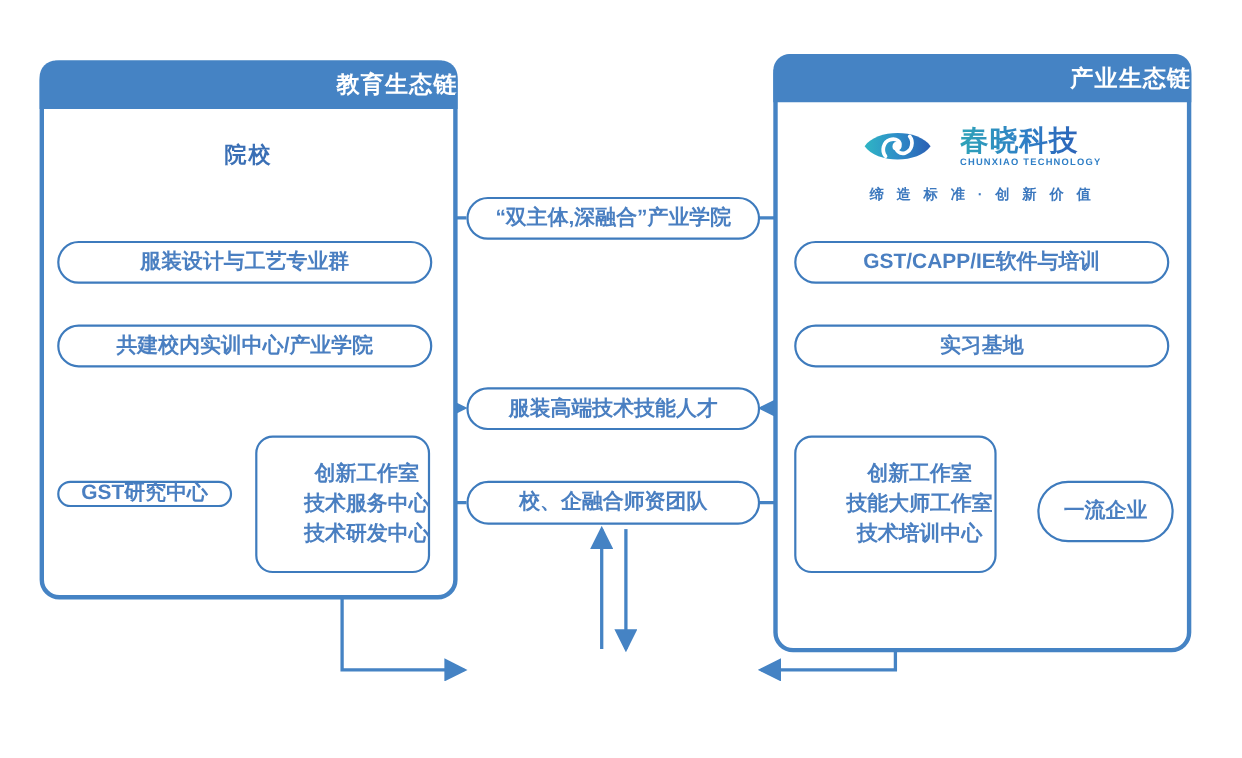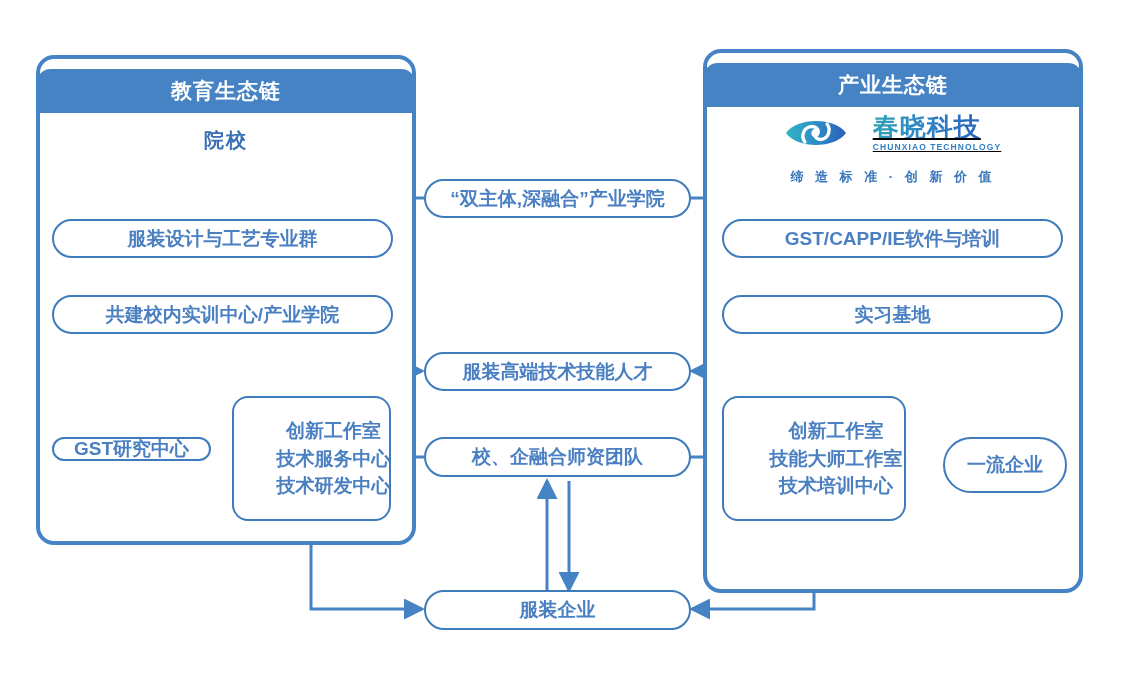--- a/index.html
+++ b/index.html
@@ -31,23 +31,22 @@
   }
   .panel-head{
     position:absolute;
     left:-4px;
     top:-4px;
     height:44px;
     background:#4583C4;
     border-radius:15px 15px 0 0;
     display:flex;
     align-items:center;
-    justify-content:center;
+    justify-content:flex-end;
     box-sizing:border-box;
-    margin-top:14px;
   }
   .panel-head-label{
     color:#ffffff;
     font-size:21px;
     font-weight:bold;
     letter-spacing:1px;
     white-space:nowrap;
   }
 
   
@@ -91,21 +90,20 @@
     position:absolute;
     z-index:3;
     display:flex;
     flex-direction:column;
     align-items:center;
   }
   .logo-row{
     display:flex;
     align-items:center;
     gap:26px;
-    text-decoration:underline;
   }
   .logo-mark{display:block;}
   .logo-words{
     display:flex;
     flex-direction:column;
     align-items:flex-start;
     line-height:1;
   }
   .logo-cn{
     font-size:26px;
@@ -253,17 +251,14 @@
   </div>
 
   <div class="node pill" style="left:424px;top:352px;width:267px;height:39px;">
     <span>服装高端技术技能人才</span>
   </div>
 
   <div class="node pill" style="left:424px;top:437px;width:267px;height:40px;">
     <span>校、企融合师资团队</span>
   </div>
 
-  <div class="node pill" style="left:424px;top:590px;width:267px;height:40px;">
-    <span>服装企业</span>
-  </div>
 
 </div>
 
 </body></html>

